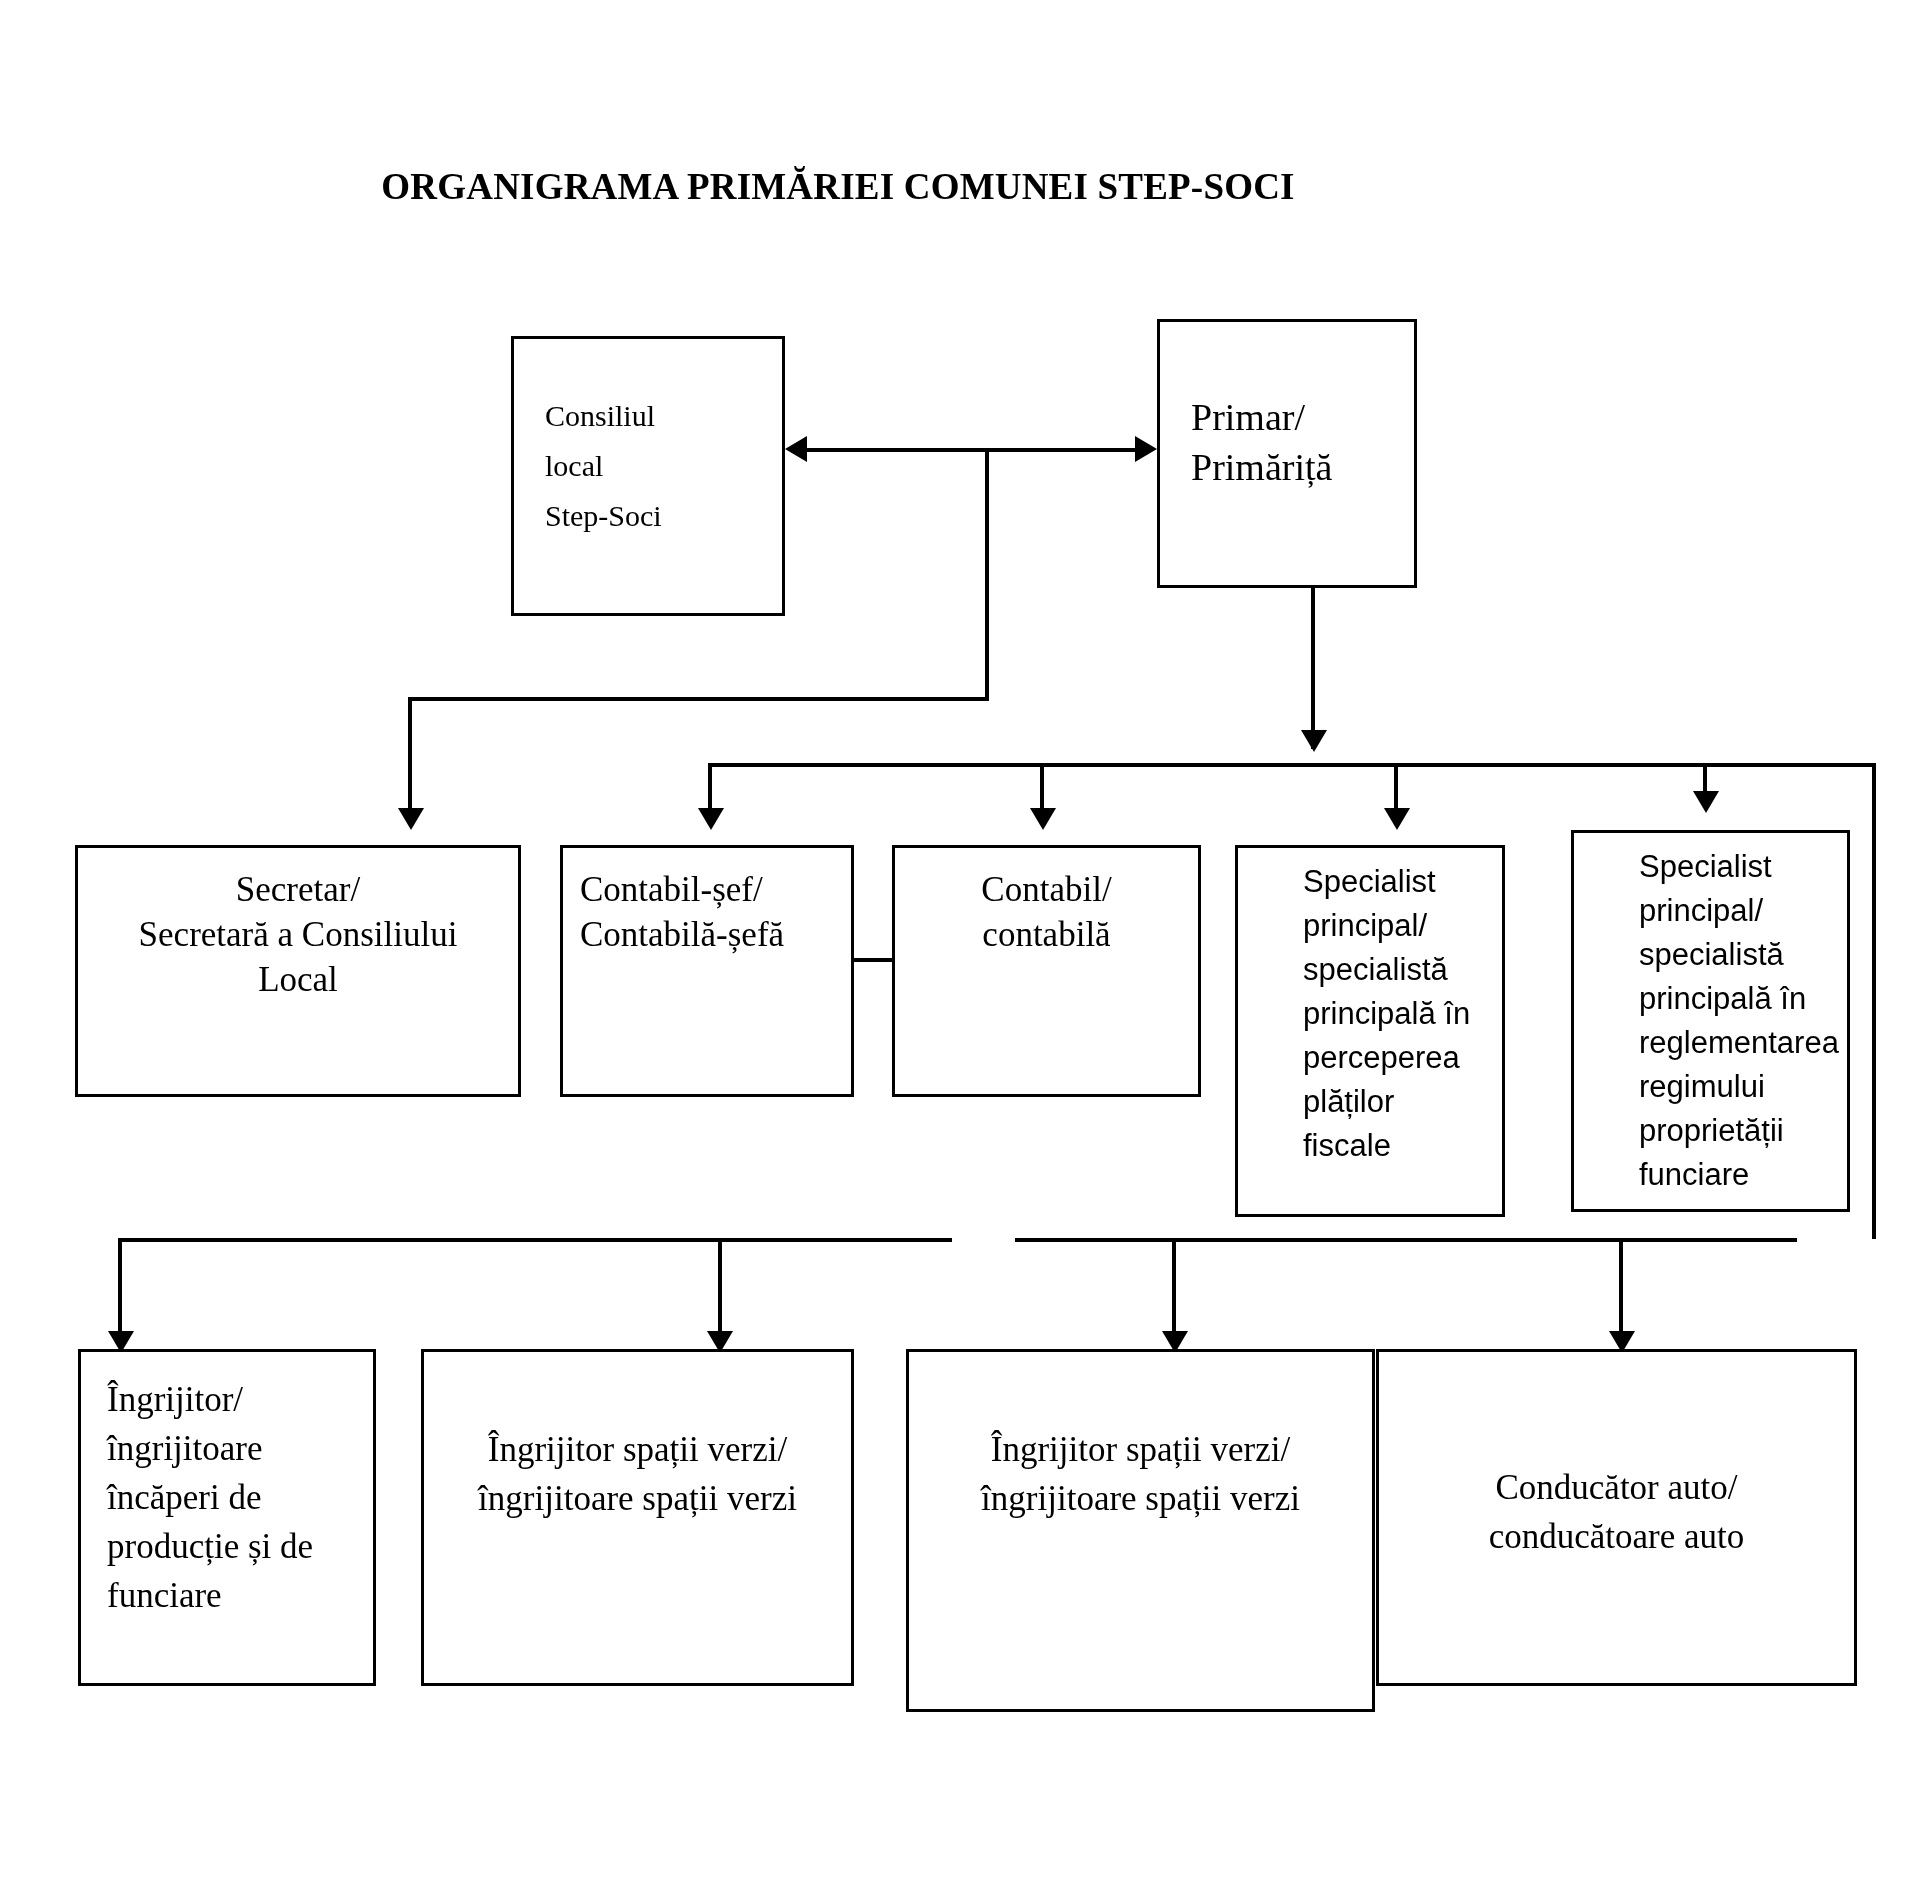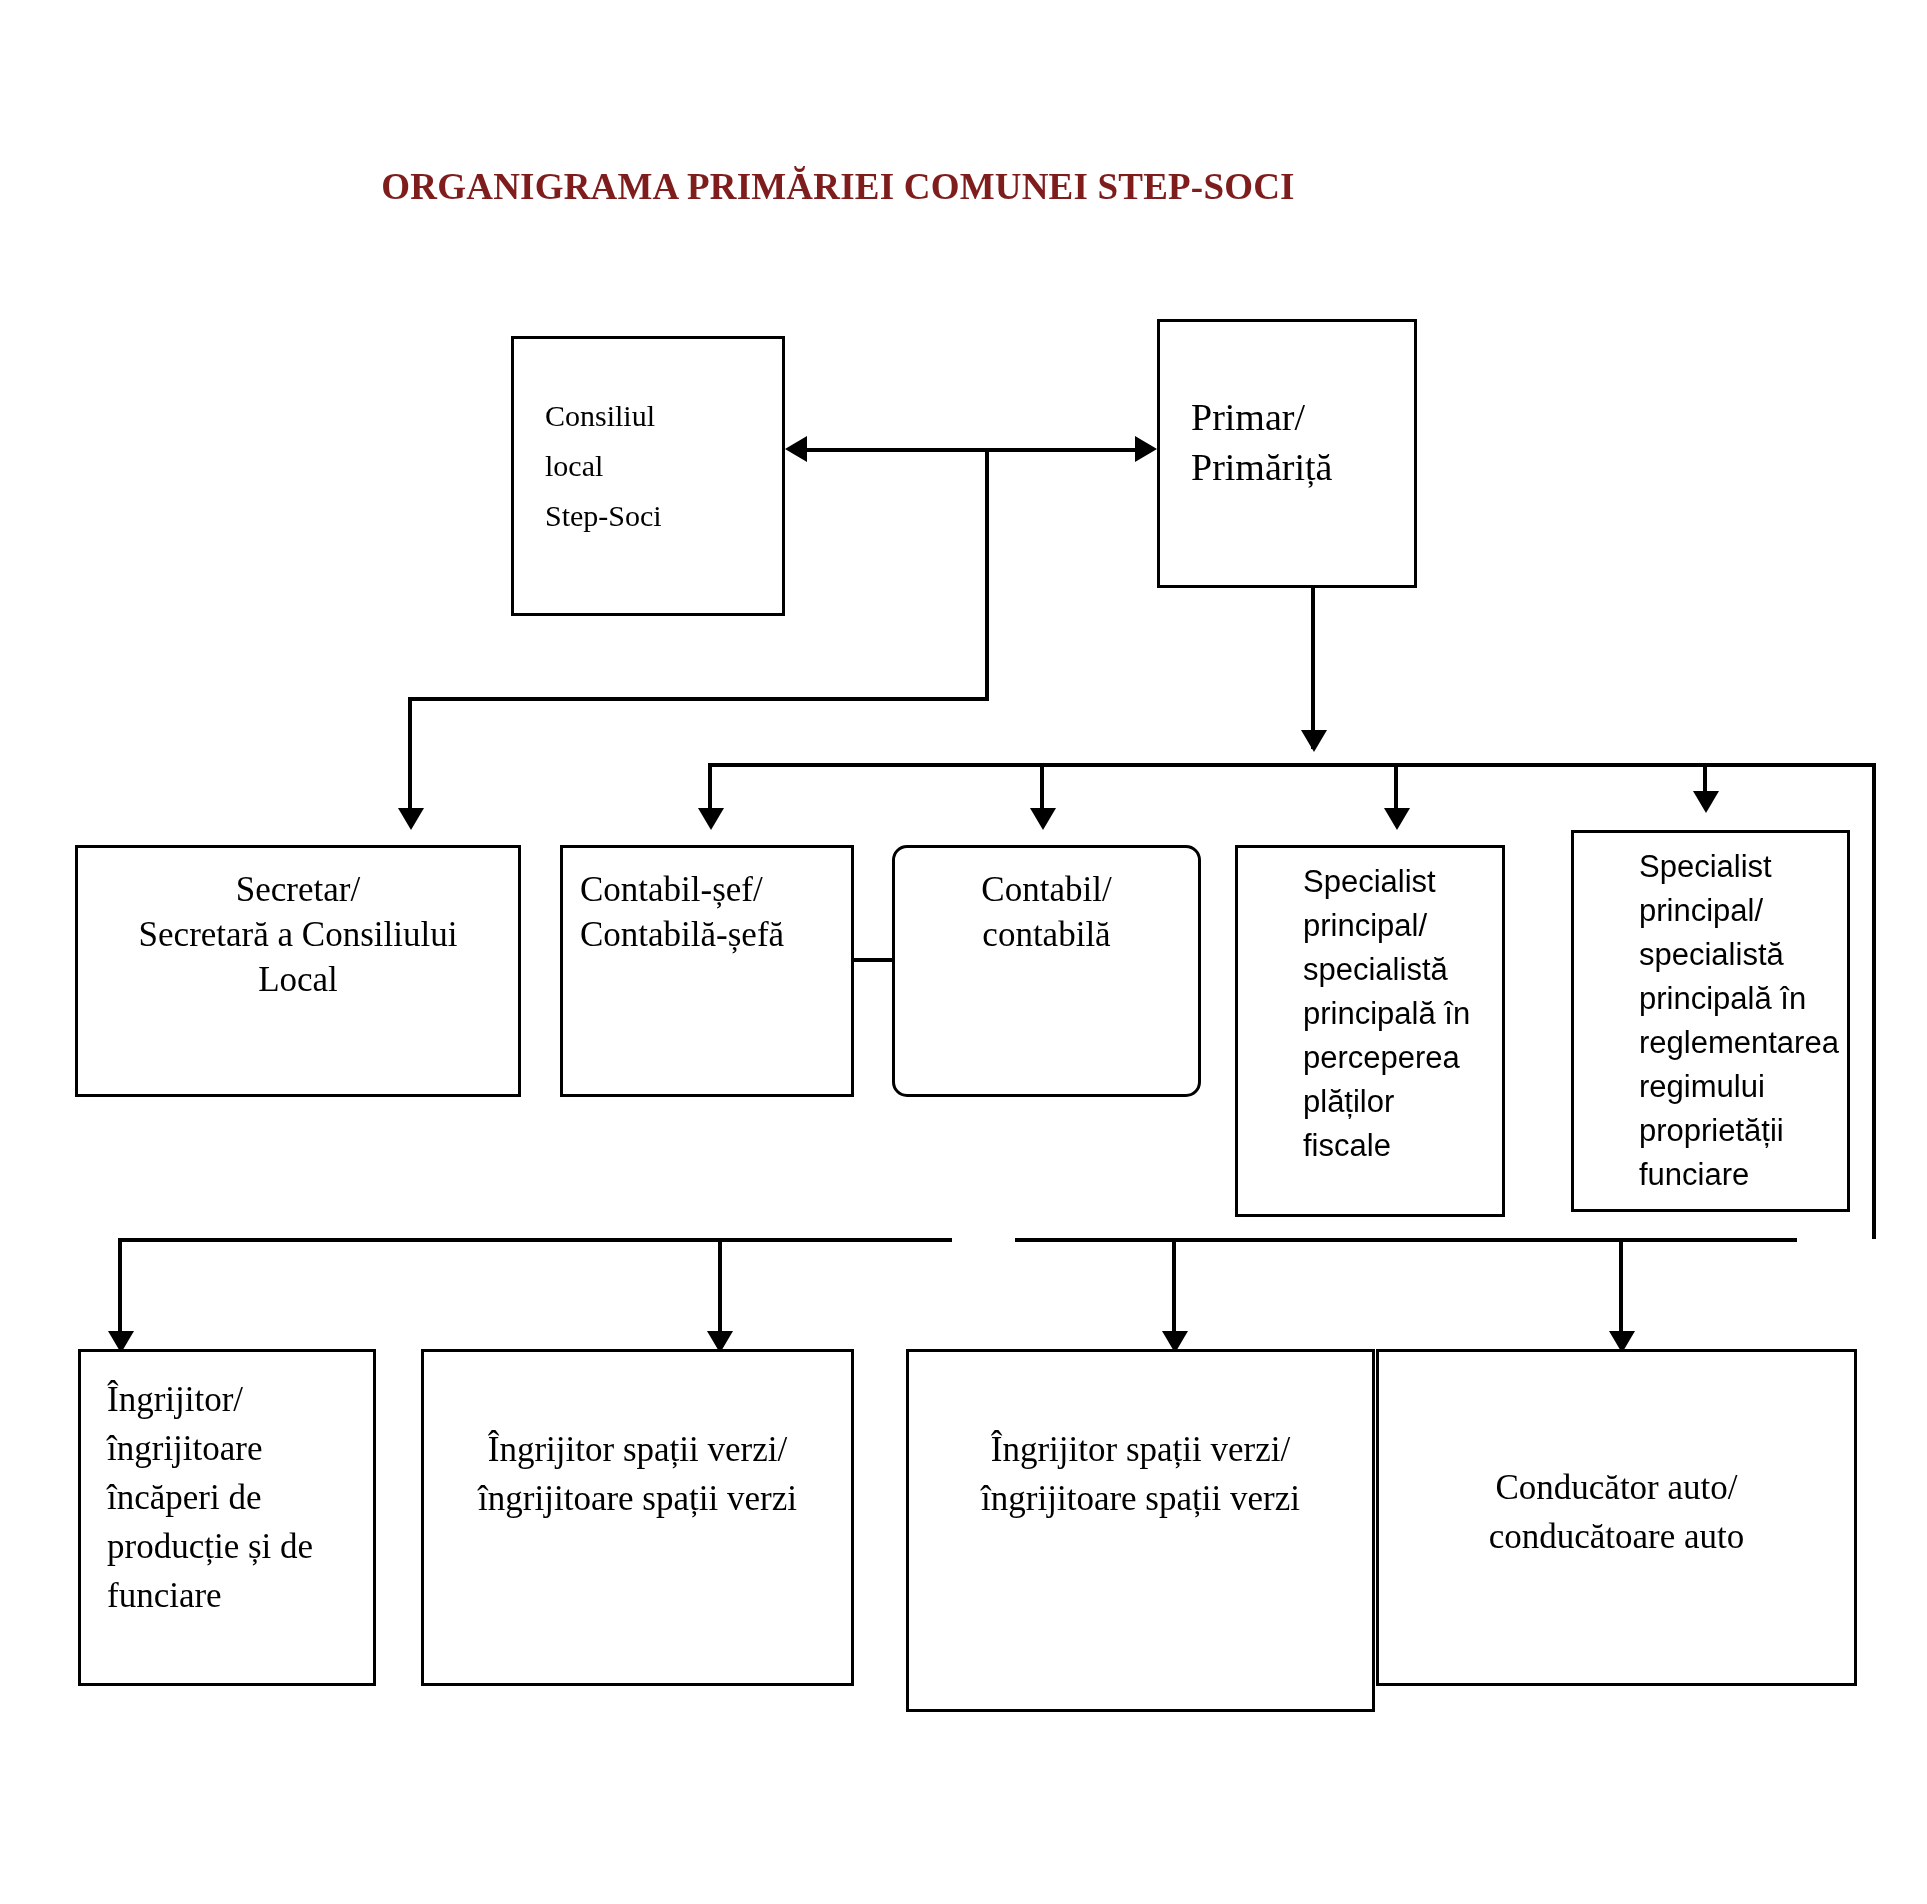--- a/index.html
+++ b/index.html
@@ -18,21 +18,21 @@
   .title {
     position: absolute;
     left: 0;
     top: 165px;
     width: 1676px;
     text-align: center;
     font-family: "Liberation Serif", serif;
     font-weight: bold;
     font-size: 37px;
     letter-spacing: 0.2px;
-    color: #7f1d1d;
+    color: #000000;
     white-space: nowrap;
   }
   .box {
     position: absolute;
     box-sizing: border-box;
     border: 3.5px solid #000000;
     background: #ffffff;
     color: #000000;
   }
   .box .txt {
@@ -131,21 +131,21 @@
   </div>
 
   <div class="box" id="box-chief-accountant" style="left:560px; top:845px; width:294px; height:252px;">
     <div class="txt serif" style="top:19px; padding:0 17px; font-size:35px; line-height:45px;">Contabil-șef/
 Contabilă-șefă</div>
   </div>
 
   <div class="h-line" style="left:853px; top:958px; width:45px;"></div>
   <div class="arrow-right" style="left:895px; top:946px;"></div>
 
-  <div class="box" id="box-accountant" style="left:892px; top:845px; width:309px; height:252px;border-radius:15px;">
+  <div class="box" id="box-accountant" style="left:892px; top:845px; width:309px; height:252px;">
     <div class="txt serif" style="top:19px; padding:0 7px; text-align:center; font-size:35px; line-height:45px;">Contabil/
 contabilă</div>
   </div>
 
   <div class="box" id="box-specialist-fiscal" style="left:1235px; top:845px; width:270px; height:372px;">
     <div class="txt sans" style="top:12px; padding-left:21px; padding-right:7px; text-align:left; font-size:31px; line-height:44px;">Specialist
 principal/
 specialistă
 principală  în
 perceperea

